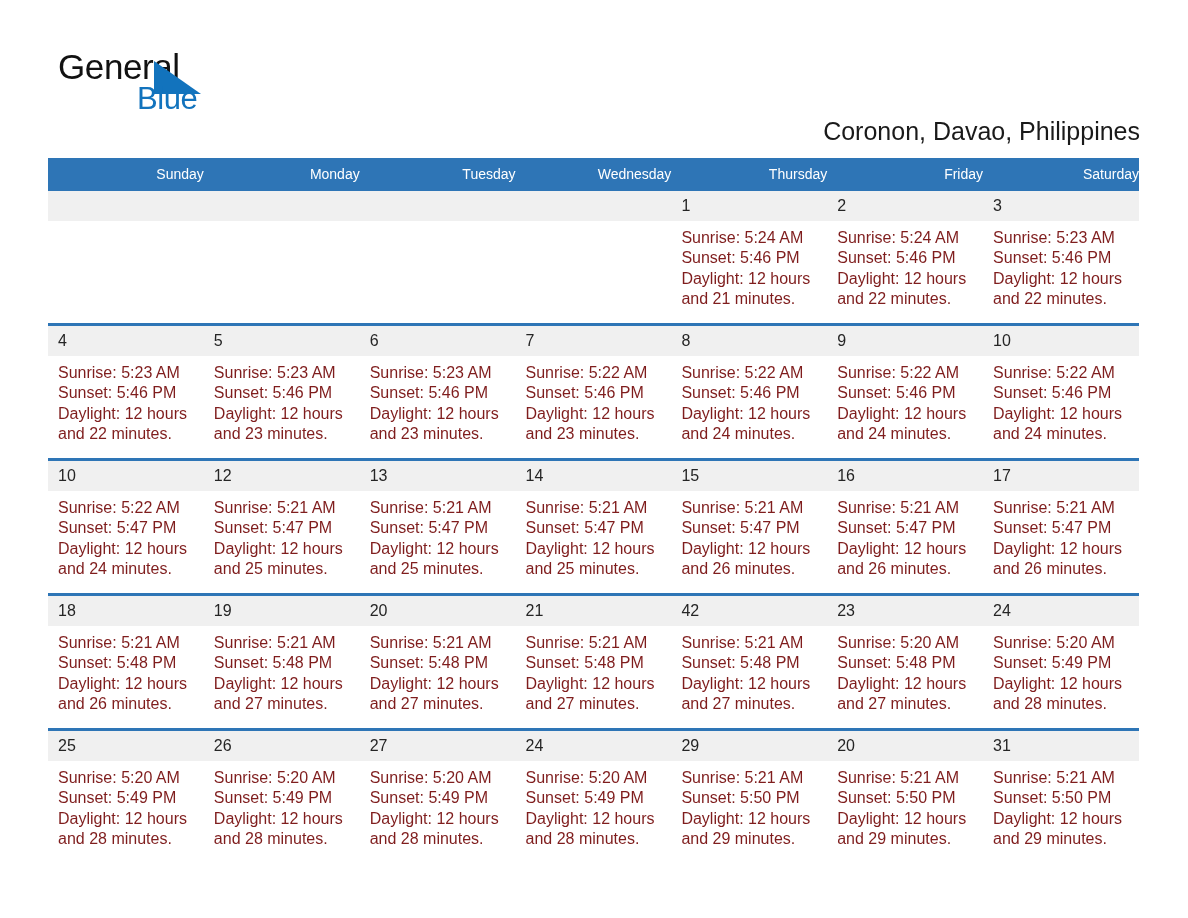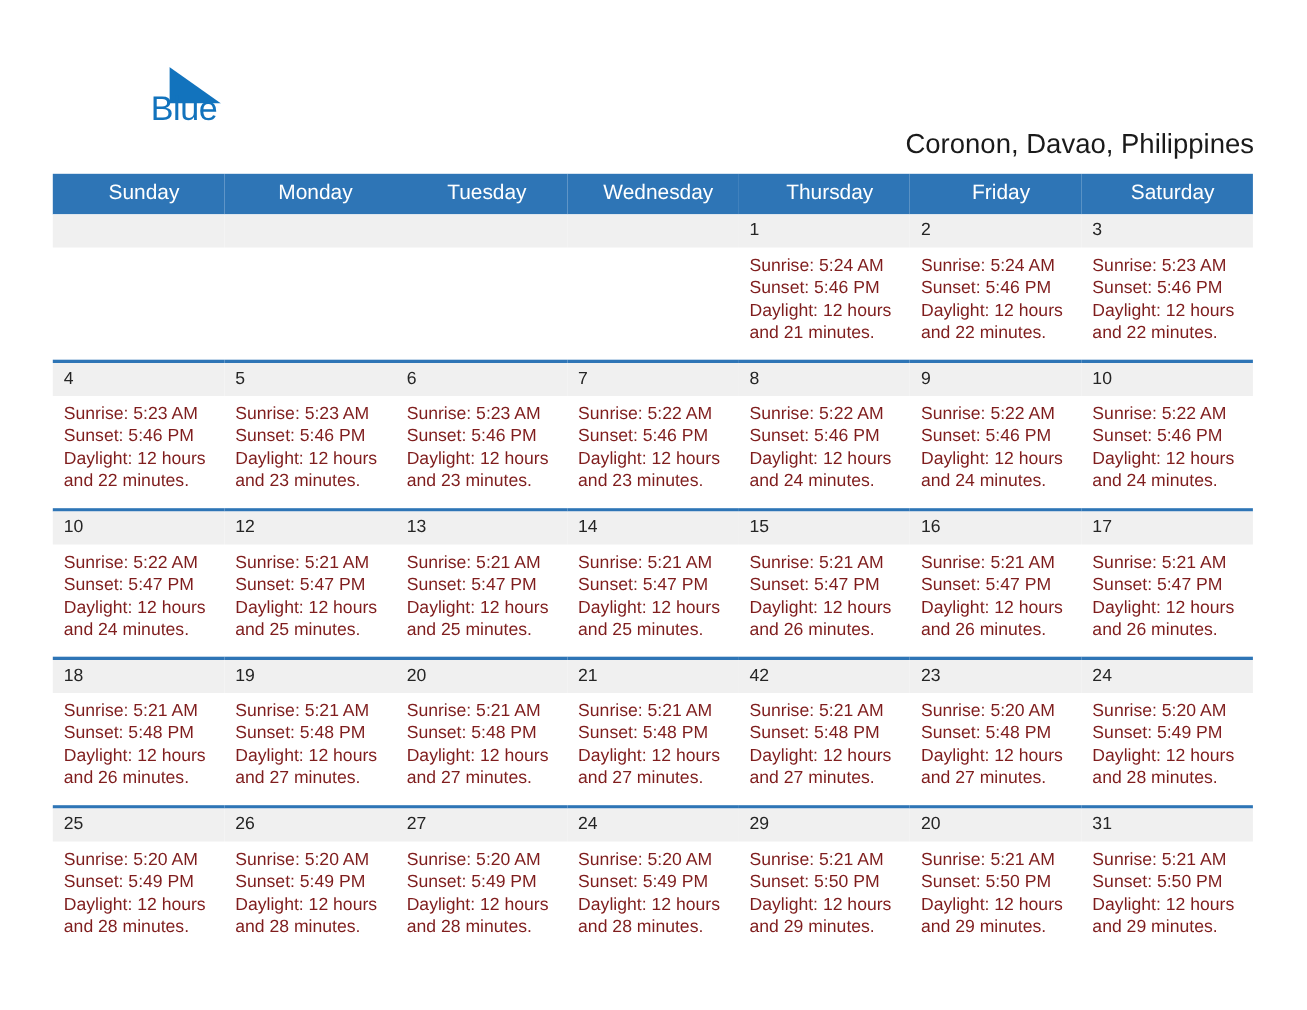--- a/index.html
+++ b/index.html
@@ -97,23 +97,23 @@
     width: 1091px;
     border-collapse: collapse;
     table-layout: fixed;
   }
 
   .calendar col { width: 155.857px; }
 
   thead th {
     background: #2e75b6;
     color: #ffffff;
-    font-size: 19px;
+    font-size: 14px;
     font-weight: normal;
-    text-align: center;
+    text-align: right;
     padding: 7px 0 8px 10px;
     height: 18px;
     vertical-align: middle;
     letter-spacing: 0px;
   }
 
   tbody td {
     vertical-align: top;
     padding: 0;
     border-top: 3px solid #2e75b6;
@@ -159,20 +159,21 @@
   td.empty .cell-body { visibility: hidden; }
 </style>
 </head>
 <body>
 
 <div class="page">
 
   <div class="header-area">
 
     <div class="logo">
+      <span class="logo-general">General</span>
       <span class="logo-triangle">
         <svg width="47" height="33" viewBox="0 0 47 33" xmlns="http://www.w3.org/2000/svg">
           <polygon points="0,0 47,33 0,33" fill="#1273bd"></polygon>
         </svg>
       </span>
       <span class="logo-blue">Blue</span>
     </div>
 
     <div class="location-title">Coronon, Davao, Philippines</div>
   </div>

